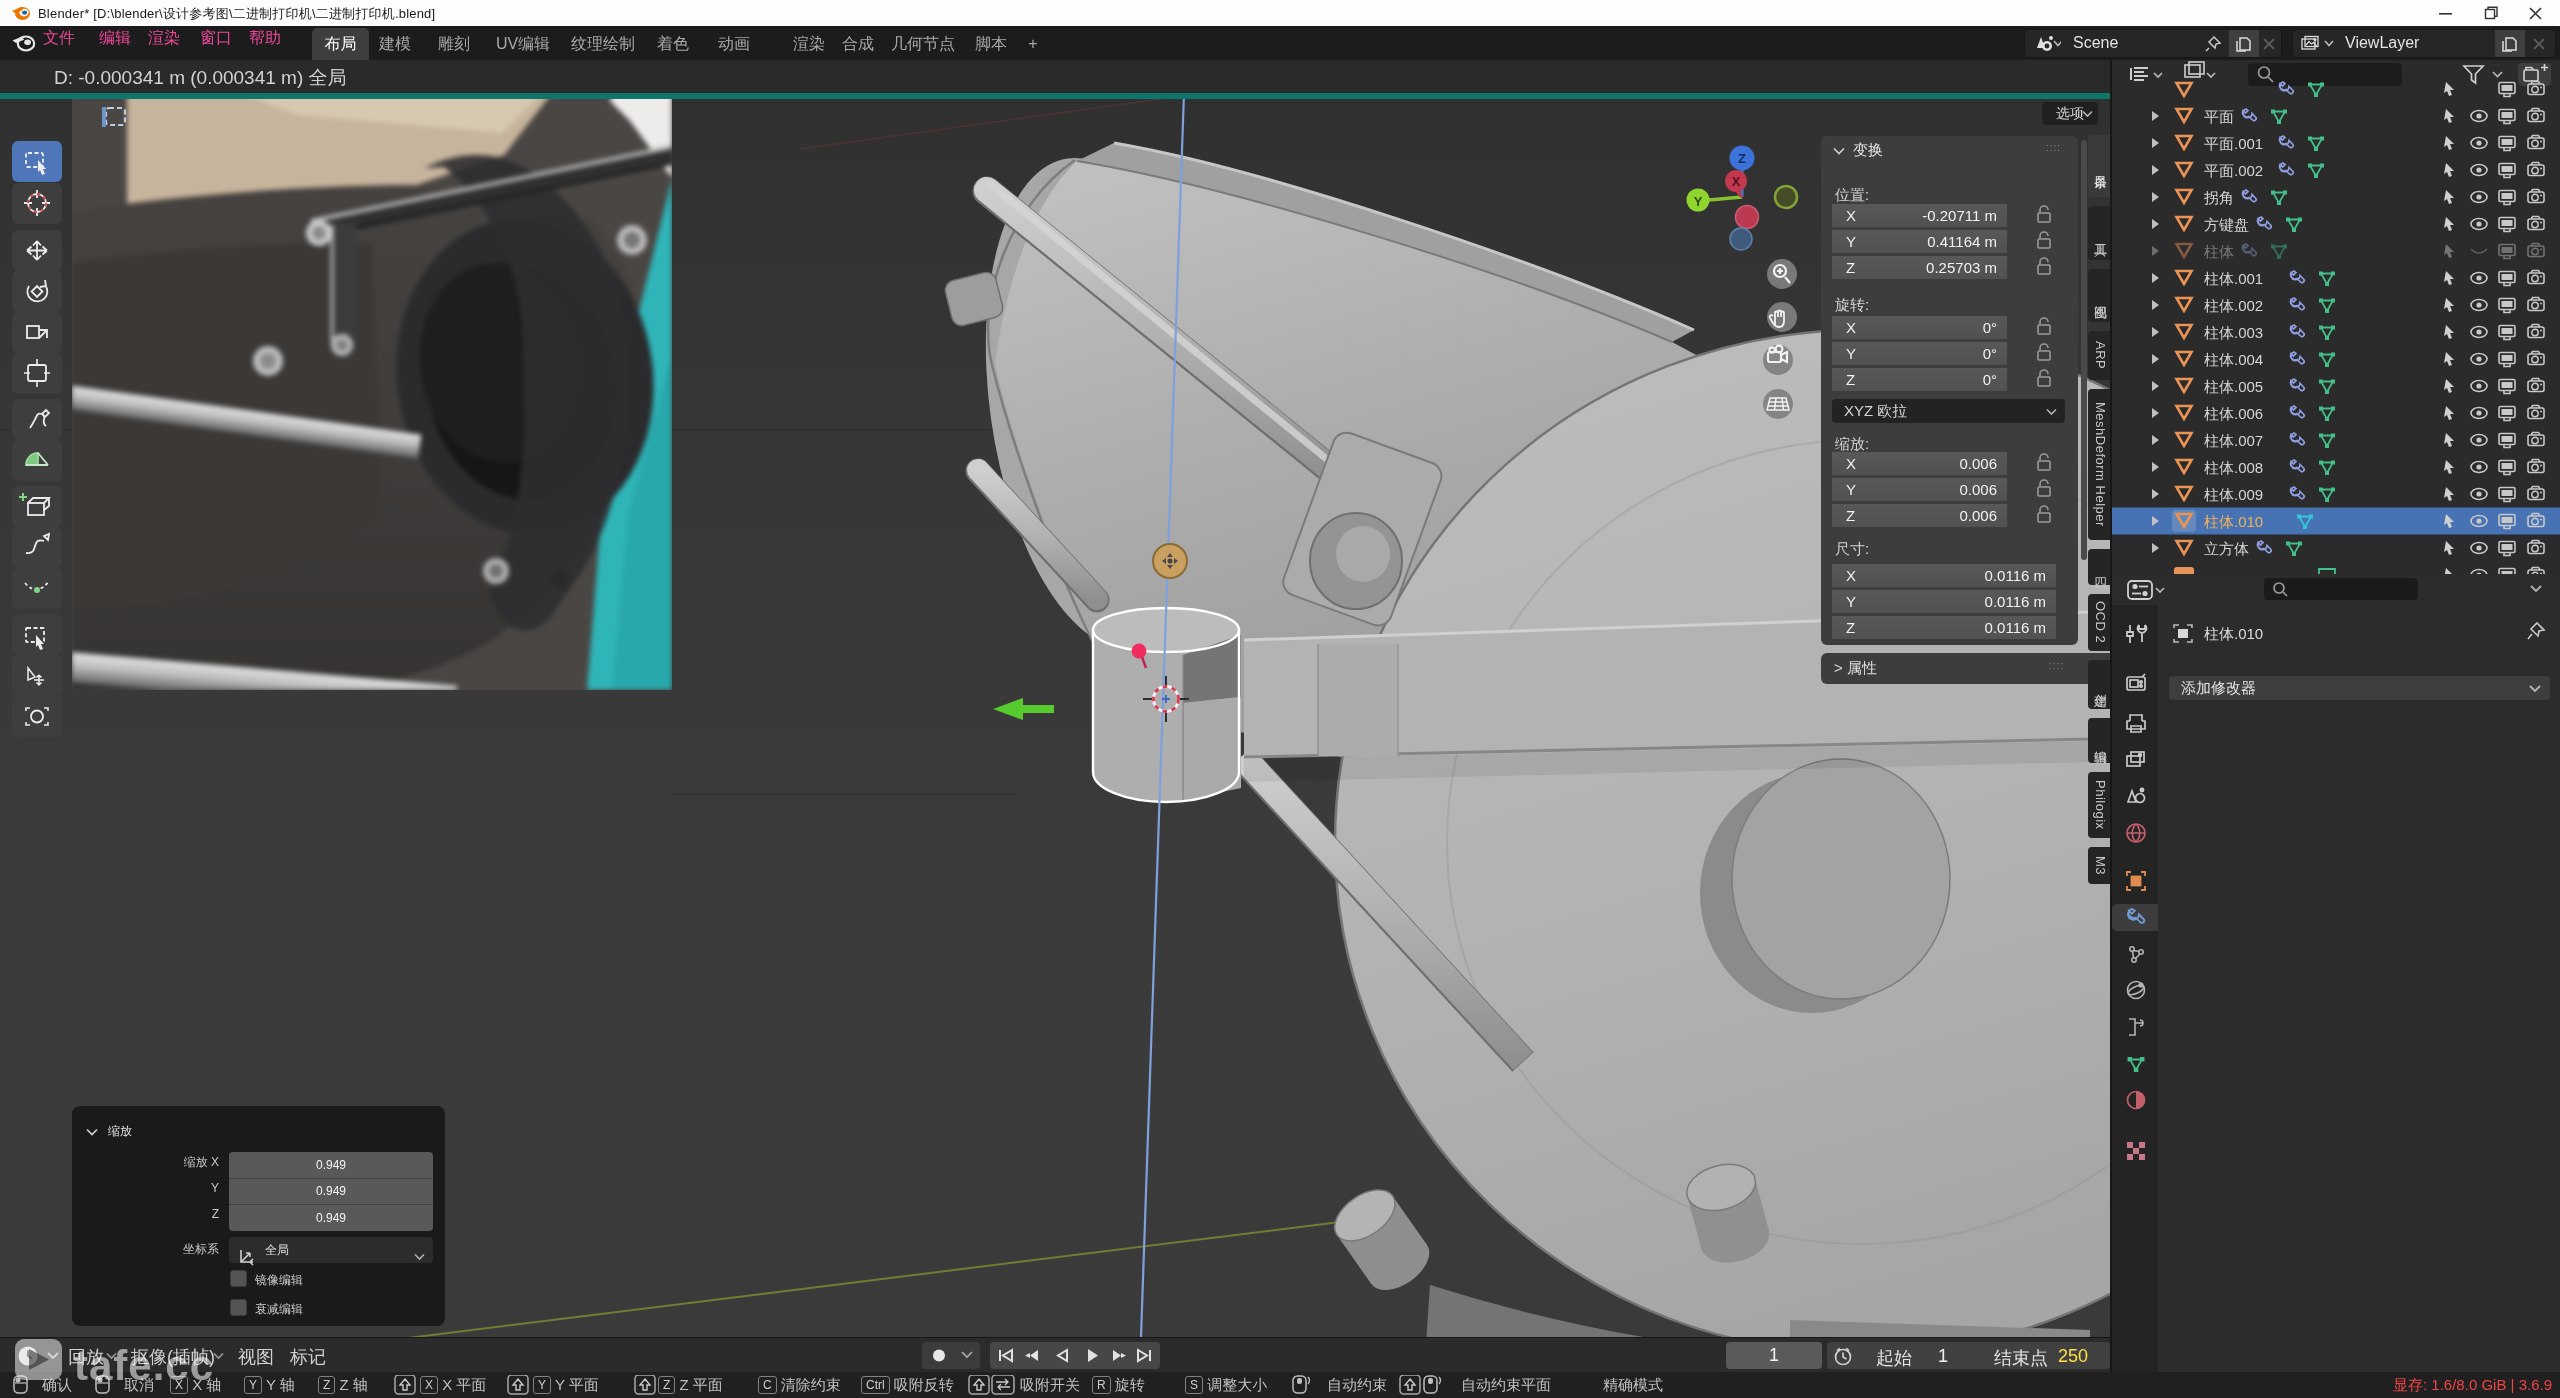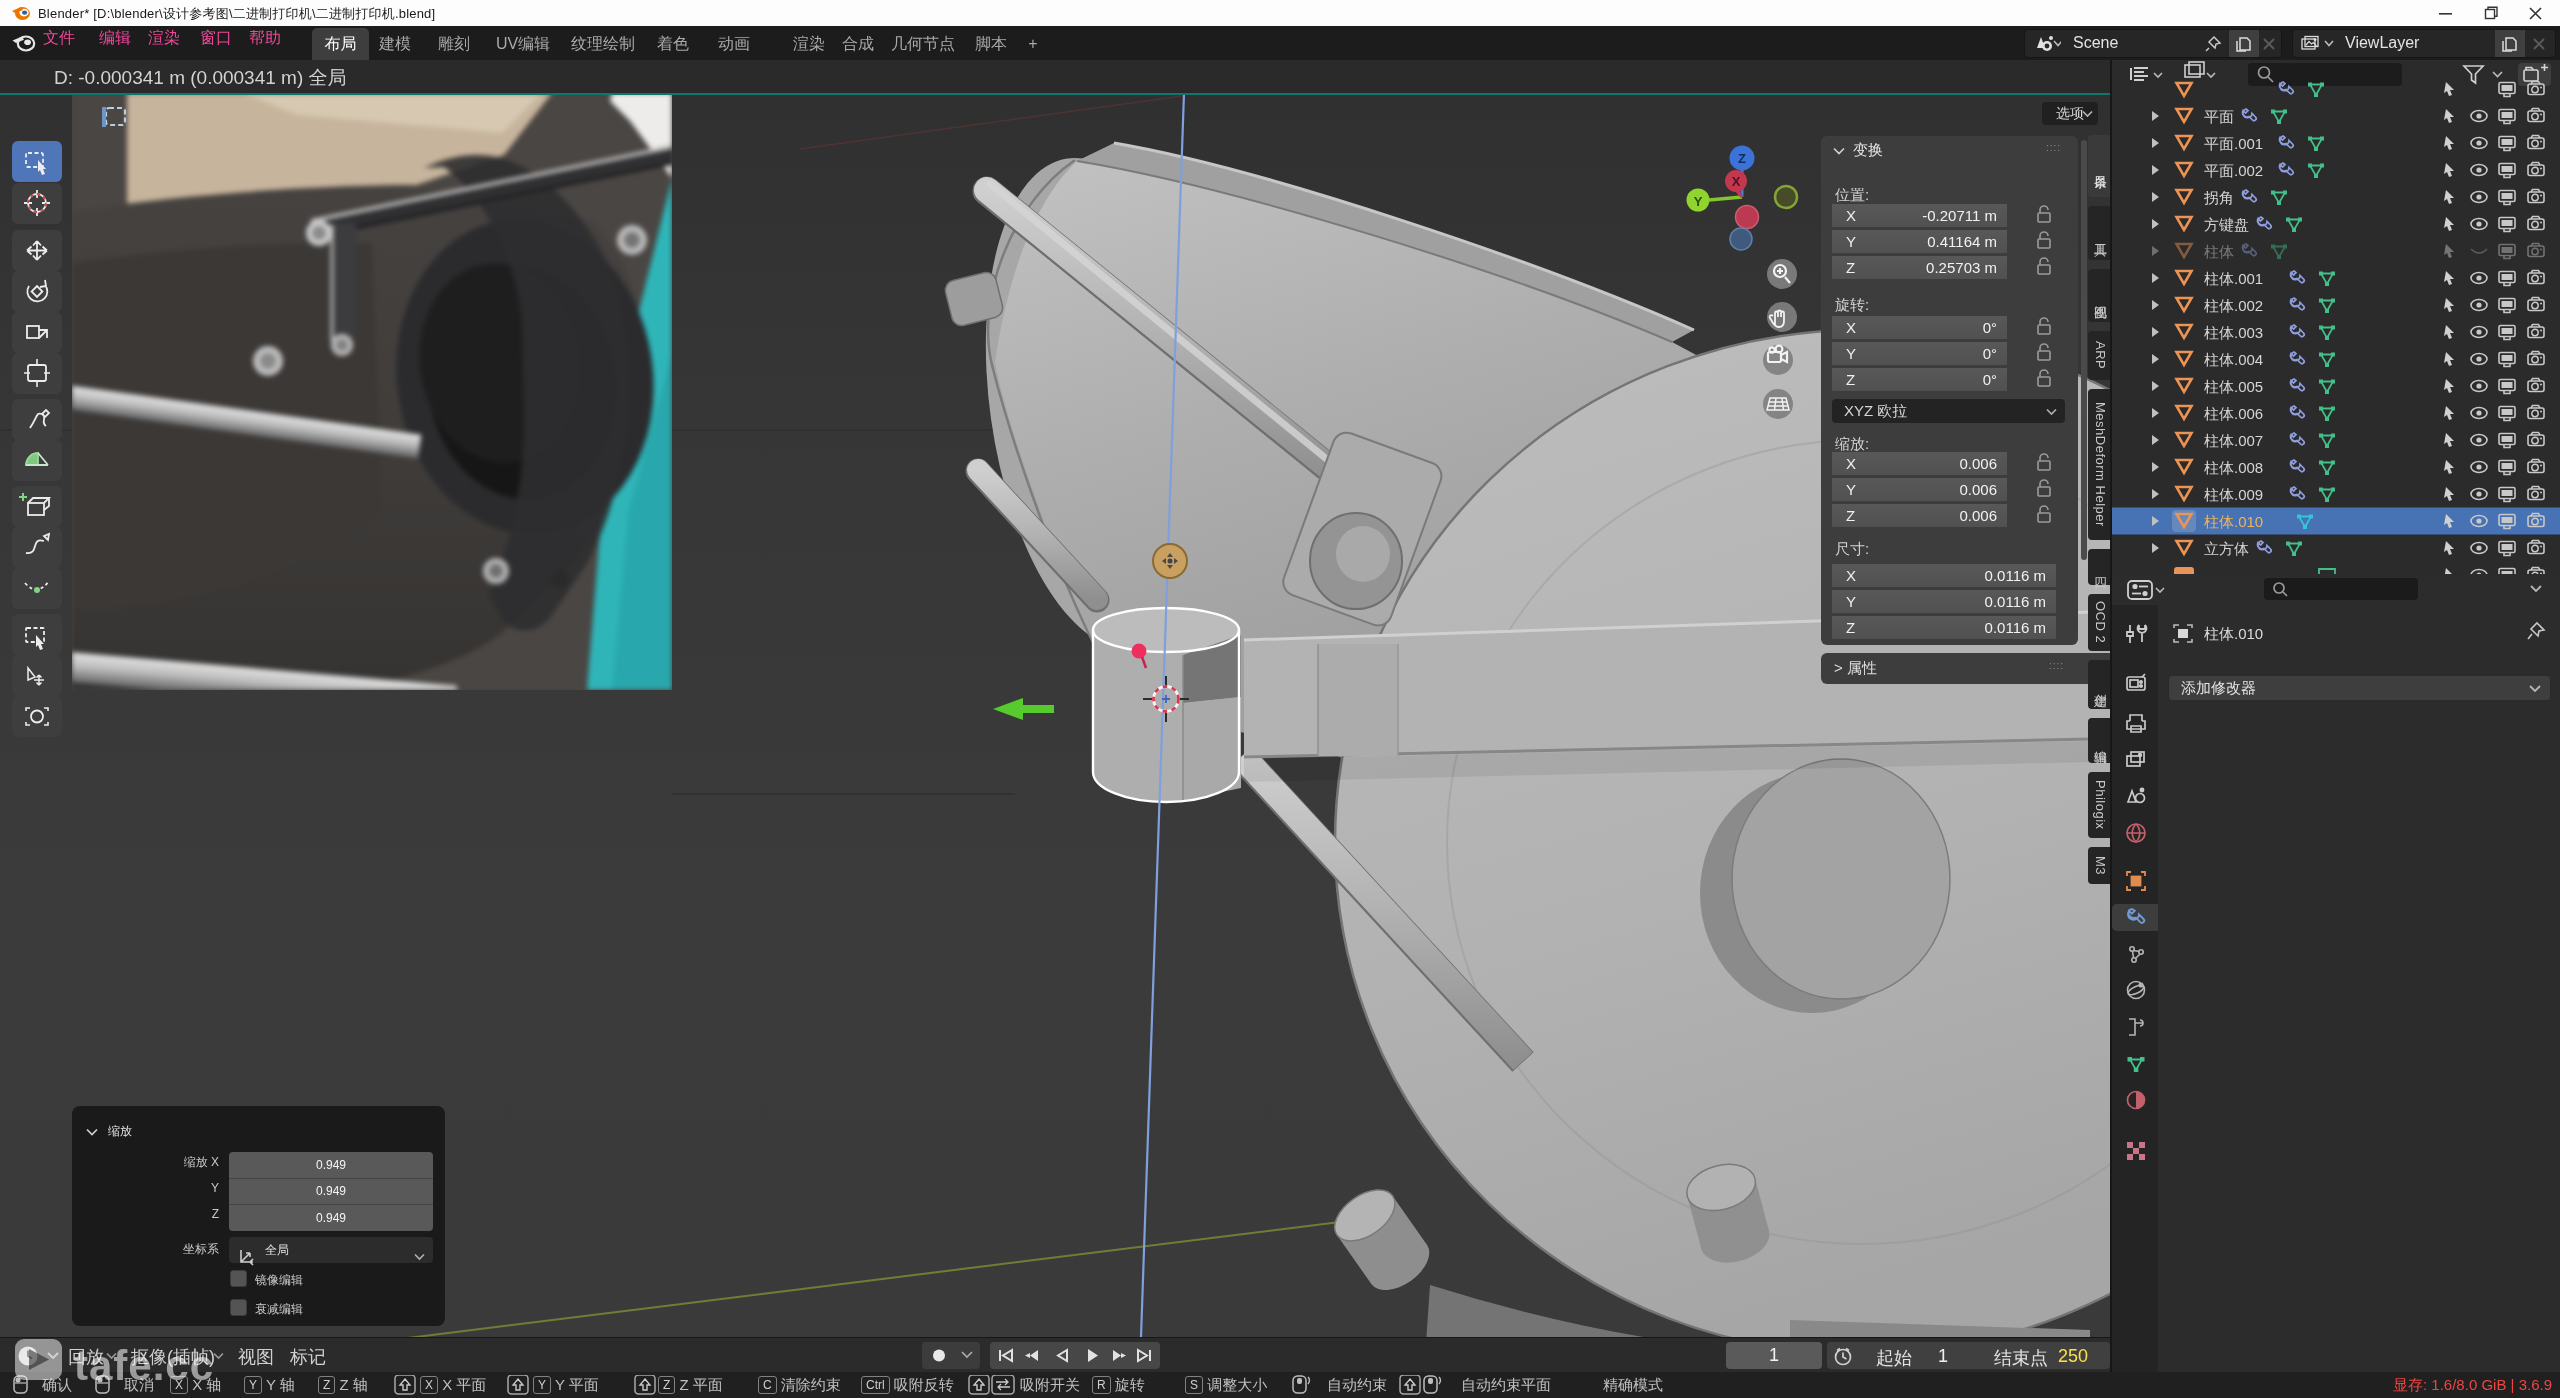--- a/index.html
+++ b/index.html
@@ -9,21 +9,21 @@
 #titlebar{left:0;top:0;width:2560px;height:26px;background:#fdfdfd;color:#191919;font-size:13px;}
 #titlebar .t{position:absolute;left:38px;top:5px;letter-spacing:.2px;}
 .winbtn{position:absolute;top:0;width:44px;height:26px;}
 
 #topbar{left:0;top:26px;width:2560px;height:34px;background:#1c1c1c;color:#d6d6d6;font-size:16px;}
 .menu{position:absolute;top:2px;color:#ec4899;}
 .wtab{position:absolute;top:2px;height:32px;line-height:32px;color:#a9a9a9;text-align:center;}
 .wtab.act{background:#3e3e3e;color:#fff;border-radius:5px 5px 0 0;}
 .idsel{position:absolute;top:3px;height:27px;background:#262626;border:1px solid #161616;border-radius:4px;color:#e3e3e3;}
 
-#vphead{left:0;top:60px;width:2112px;height:33px;background:#2a2a2a;color:#d2d2d2;font-size:19px;border-bottom:2px solid #0f766e;}
+#vphead{left:0;top:60px;width:2112px;height:33px;background:#2a2a2a;color:#d2d2d2;font-size:19px;border-bottom:6px solid #0f766e;}
 
 #vp{left:0;top:93px;width:2112px;height:1244px;background:linear-gradient(180deg,#303030 0%,#363636 25%,#3b3b3b 65%,#3a3a3a 100%);overflow:hidden;}
 
 .tbtn{position:absolute;left:12px;width:50px;height:41px;background:#3e3e3e;border-radius:6px;}
 .tbtn.act{background:#4f76b8;}
 
 #npanel{position:absolute;left:1821px;top:43px;width:257px;height:509px;background:#3d3d3d;border-radius:6px;color:#d9d9d9;font-size:15px;}
 #nprop{position:absolute;left:1821px;top:560px;width:309px;height:31px;background:#3d3d3d;border-radius:6px;color:#dedede;font-size:15px;}
 .nfield{position:absolute;left:11px;height:23px;background:linear-gradient(180deg,#585858,#515151);color:#f1f1f1;font-size:15px;line-height:23px;}
 .nlab{position:absolute;left:14px;color:#d4d4d4;font-size:15px;}

